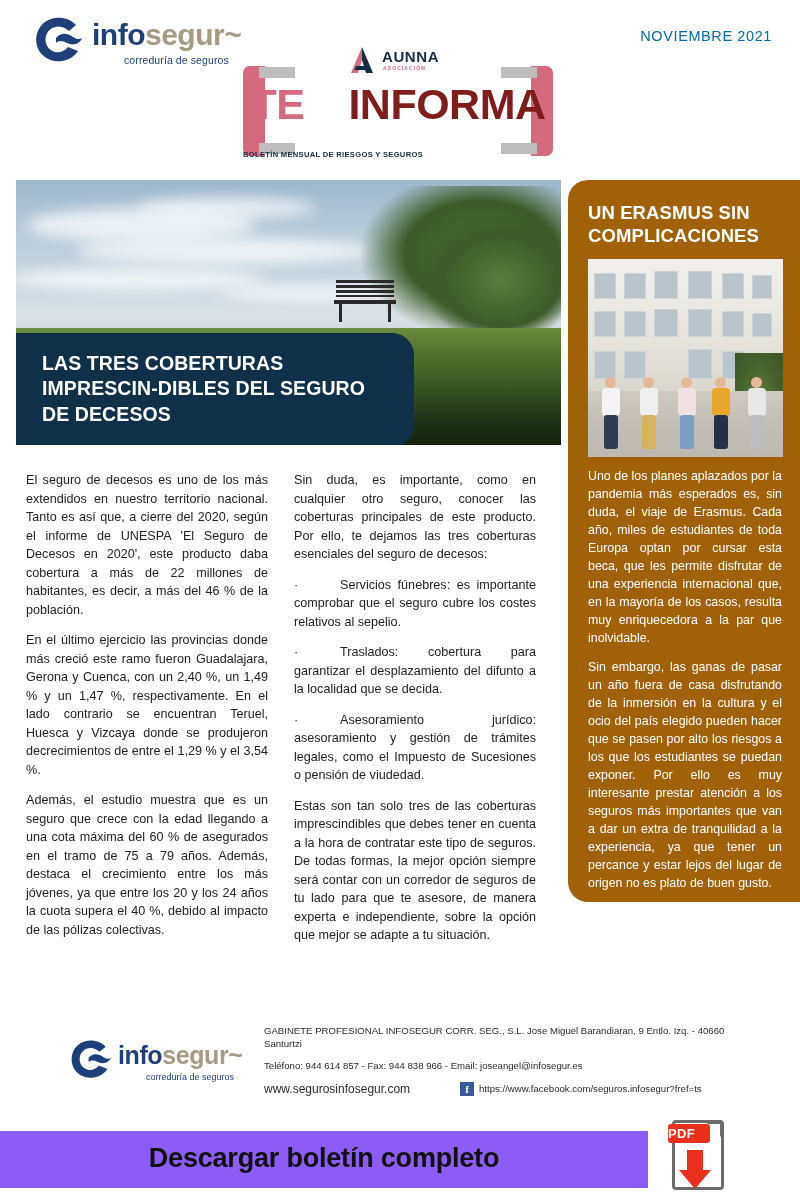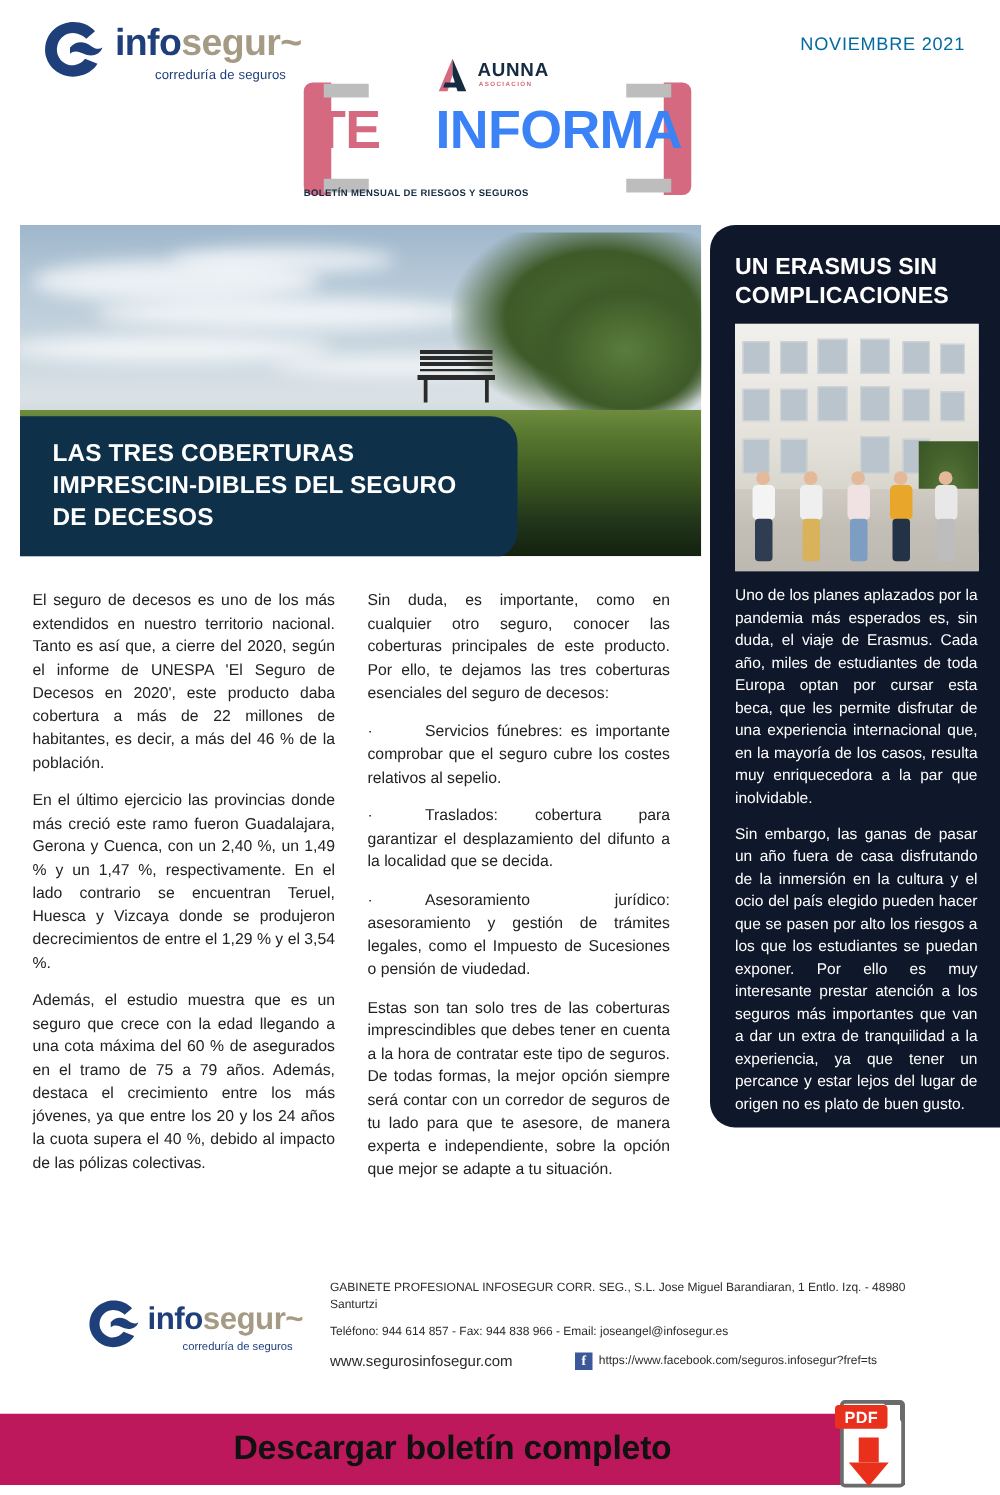--- a/index.html
+++ b/index.html
@@ -35,21 +35,21 @@
   .corner.tl { left: 16px; top: 9px; }
   .corner.tr { right: 16px; top: 9px; }
   .corner.bl { left: 16px; bottom: 9px; }
   .corner.br { right: 16px; bottom: 9px; }
   .mast-title {
     position:absolute; left:0; right:0; top: 25px;
     text-align:center; font-size: 43px; font-weight: 800; line-height: 1;
     letter-spacing: -0.5px;
   }
   .mast-te { color:#d4697f; }
-  .mast-informa { color:#3b82f6;margin-left:44px; }
+  .mast-informa { color:#7f1d1d;margin-left:44px; }
   .mast-sub {
     position:absolute; left:0; right:0; bottom: 4px; 
     font-size: 7.6px; font-weight: bold; color:#152b42; letter-spacing:0.3px;
   }
   .aunna { position:absolute; left: 105px; top: -12px; width: 120px; height: 30px; }
   .aunna-mark { position:absolute; left:0; top:0; width: 28px; height: 28px; }
   .aunna-name { position:absolute; left: 34px; top: 2px; font-size: 15px; font-weight: 800; color:#152b42; letter-spacing:0.6px; }
   .aunna-sub { position:absolute; left: 35px; top: 19px; font-size: 5px; font-weight: bold; color:#d4697f; letter-spacing:1.1px; }
 
   
@@ -88,21 +88,21 @@
   .col p {
     font-size: 12.6px; line-height: 1.47; color:#222; text-align: justify;
     margin-bottom: 12px;
   }
   .col p.bullet { text-indent: 0; }
   .bullet-dot { display:inline-block; width: 46px; }
 
   
   .sidebar {
     position:absolute; left: 568px; top: 180px; width: 232px; height: 722px;
-    background:#0f172a; border-radius: 20px 0 0 20px; padding: 22px 18px 18px 20px;
+    background:#a16207; border-radius: 20px 0 0 20px; padding: 22px 18px 18px 20px;
   }
   .side-title {
     font-size: 18.5px; font-weight: 800; color:#fff; line-height: 1.22; letter-spacing:0.1px;
     margin-bottom: 12px;
   }
   .side-photo {
     position:relative; width: 195px; height: 198px; overflow:hidden; background:#e9e6e1;
     margin-bottom: 11px;
   }
   .bld { position:absolute; left:0; top:0; right:0; height: 132px;
@@ -137,35 +137,35 @@
   .footer-text { position:absolute; left: 264px; top: 10px; width: 500px; }
   .footer-text .ln { font-size: 9.6px; color:#2b2b2b; line-height: 1.35; margin-bottom: 9px; }
   .fb-row { display:flex; align-items:center; gap: 0; }
   .fb-left { width: 196px; font-size: 12px; color:#2b2b2b; }
   .fb-icon { width: 14px; height: 14px; background:#3b5998; color:#fff; font-weight:bold;
       font-size: 11px; line-height: 14px; text-align:center; font-family:"Liberation Serif", serif;
       margin-right: 5px; }
   .fb-url { font-size: 9.6px; color:#2b2b2b; }
 
   
-  .cta { position:absolute; left:0; top: 1131px; width: 724px; height: 57px; background:#be185d; }
+  .cta { position:absolute; left:0; top: 1131px; width: 648px; height: 57px; background:#8b5cf6; }
   .cta-text {
     position:absolute; left:0; right:0; top: 12px; text-align:center;
     font-size: 27px; font-weight: 800; color:#111; letter-spacing:-0.2px;
   }
   .pdf-icon { position:absolute; left: 668px; top: 1120px; width: 60px; height: 73px; }
   .pdf-sheet { position:absolute; left: 4px; top: 0; width: 52px; height: 70px;
       background:#fff; border: 3px solid #6b6b6b; border-radius: 4px; }
   .pdf-fold { position:absolute; right: -1px; top: -1px; width: 0; height: 0;
       border-left: 16px solid transparent; border-top: 16px solid #6b6b6b; }
   .pdf-fold2 { position:absolute; right: 1px; top: 1px; width: 0; height: 0;
       border-left: 13px solid transparent; border-top: 13px solid #fff; }
   .pdf-badge { position:absolute; left: 0; top: 4px; width: 42px; height: 19px;
       background:#e8301c; color:#fff; font-size: 13px; font-weight: 800; line-height: 19px;
-      text-align:center; border-radius: 3px; letter-spacing: 0.3px; }
+      border-radius: 3px; letter-spacing: 0.3px; }
   .pdf-arrow { position:absolute; left: 19px; top: 30px; width: 0; height: 0; }
   .pdf-arrow .stem { position:absolute; left: 0; top: 0; width: 16px; height: 20px; background:#e8301c; }
   .pdf-arrow .head { position:absolute; left: -8px; top: 20px; width: 0; height: 0;
       border-left: 16px solid transparent; border-right: 16px solid transparent;
       border-top: 19px solid #e8301c; }
 </style>
 </head>
 <body>
 
 <div class="page">
@@ -321,21 +321,21 @@
           <path d="M24 22 C29 16, 36 17, 41 21 C44 23, 47 24, 50 22 C48 28, 41 30, 35 27 C31 25, 27 24, 24 27 Z" fill="#1f3f7a"></path>
         </svg>
       </span>
       <span class="f-words">
         <span class="f-info">info</span><span class="f-segur">segur~</span>
       </span>
       <span class="f-tag">correduría de seguros</span>
     </div>
 
     <div class="footer-text">
-      <div class="ln">GABINETE PROFESIONAL INFOSEGUR CORR. SEG., S.L. Jose Miguel Barandiaran, 1 Entlo. Izq. - 48980 Santurtzi</div>
+      <div class="ln">GABINETE PROFESIONAL INFOSEGUR CORR. SEG., S.L. Jose Miguel Barandiaran, 9 Entlo. Izq. - 40660 Santurtzi</div>
       <div class="ln">Teléfono: 944 614 857 - Fax: 944 838 966 - Email: joseangel@infosegur.es</div>
       <div class="fb-row">
         <span class="fb-left">www.segurosinfosegur.com</span>
         <span class="fb-icon">f</span>
         <span class="fb-url">https://www.facebook.com/seguros.infosegur?fref=ts</span>
       </div>
     </div>
   </div>
 
   <div class="cta">

